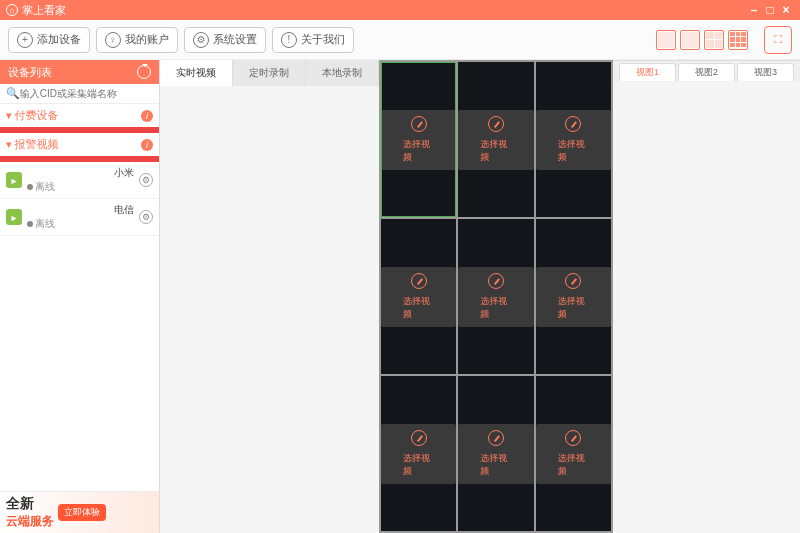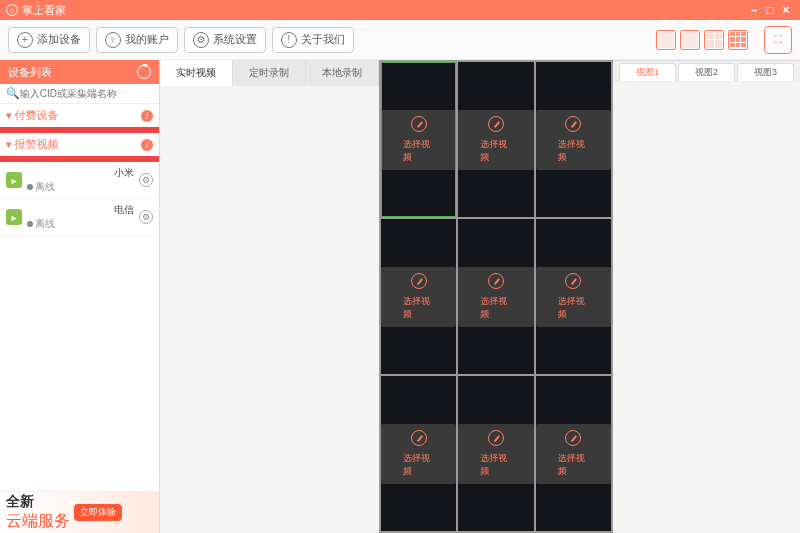--- a/index.html
+++ b/index.html
@@ -31,21 +31,21 @@
 .dev{display:flex;align-items:center;padding:4px 6px;border-bottom:1px solid #f4f4f4;gap:5px;cursor:pointer;}
 .dev .dicon{width:16px;height:16px;background:#8bc34a;border-radius:3px;display:flex;align-items:center;justify-content:center;color:#fff;font-size:10px;}
 .dev .dinfo{flex:1;display:flex;flex-direction:column;text-align:right;}
 .dev .dname{color:#444;font-size:10px;}
 .dev .dstat{color:#999;font-size:10px;display:flex;align-items:center;gap:2px;}
 .dev .dstat::before{content:"";width:6px;height:6px;background:#888;border-radius:50%;}
 .dev .gear{width:14px;height:14px;border:1px solid #aaa;border-radius:50%;display:flex;align-items:center;justify-content:center;color:#888;font-size:9px;cursor:pointer;}
 .sidebar .flexfill{flex:1;}
 .promo{height:42px;background:linear-gradient(90deg,#fff,#ffe8e0);display:flex;align-items:center;padding:0 6px;gap:4px;border-top:1px solid #eee;}
 .promo .big{font-size:14px;font-weight:bold;color:#333;}
-.promo .cloud{font-size:16px;color:#ff5733;font-weight:normal;}
+.promo .cloud{font-size:12px;color:#ff5733;font-weight:bold;}
 .promo .trybtn{background:#ff5733;color:#fff;padding:2px 6px;border-radius:4px;font-size:9px;cursor:pointer;}
 .content{flex:1;display:flex;background:#f5f5f5;}
 .tabs{height:26px;display:flex;background:#eee;}
 .tab{padding:0 16px;display:flex;align-items:center;border-right:1px solid #ddd;background:#e8e8e8;color:#666;cursor:pointer;font-size:10px;}
 .tab.active{background:#fff;color:#333;}
 .grid{flex:1;display:grid;grid-template-columns:repeat(3,1fr);grid-template-rows:repeat(3,1fr);gap:2px;background:#999;padding:2px;}
 .cell{background:#13151a;display:flex;align-items:center;justify-content:center;position:relative;}
 .cell.sel{outline:1px solid #4caf50;outline-offset:-1px;}
 .phold{background:#3a3a3a;padding:6px 22px;border-radius:2px;display:flex;flex-direction:column;align-items:center;gap:6px;cursor:pointer;}
 .phold .picon{width:16px;height:16px;border:1.5px solid #ff7a5c;border-radius:50%;position:relative;}

